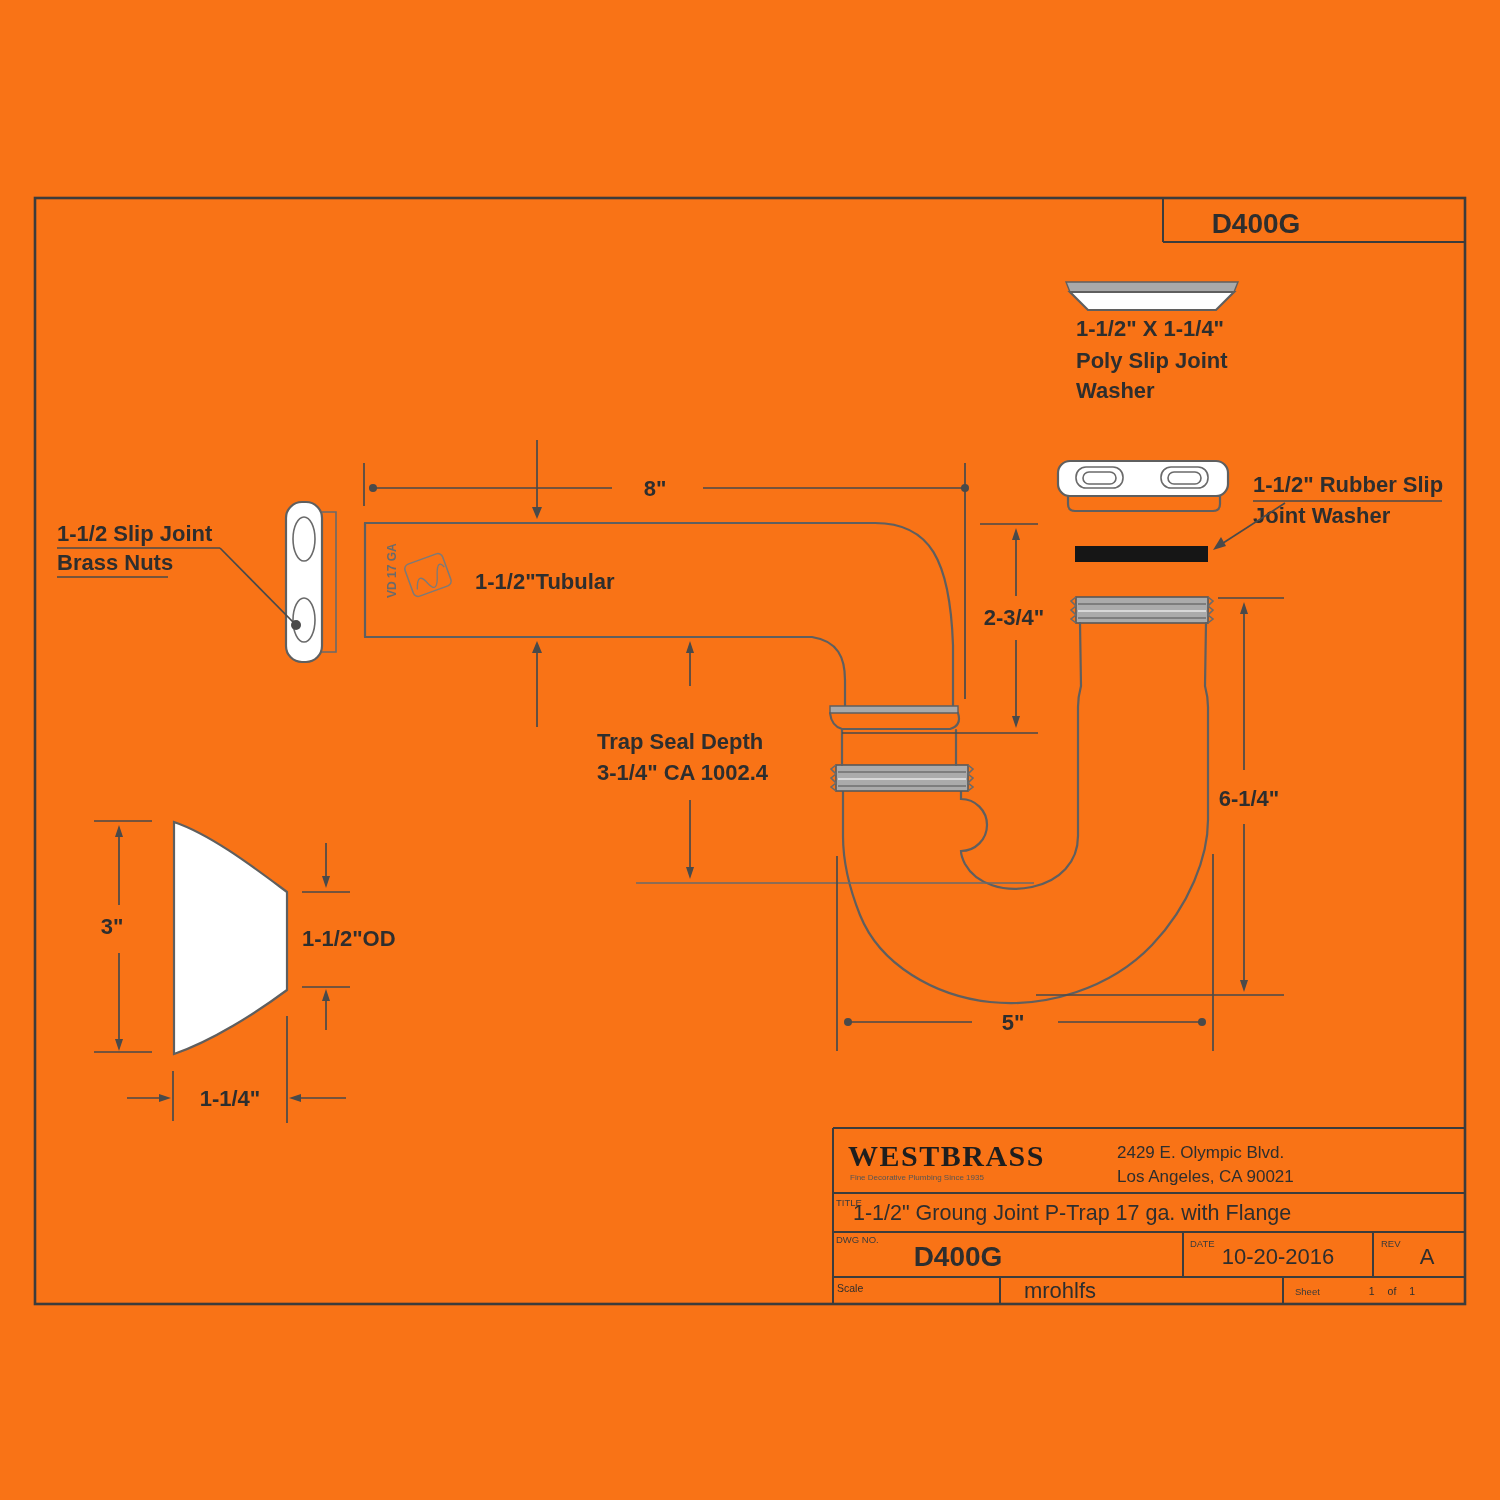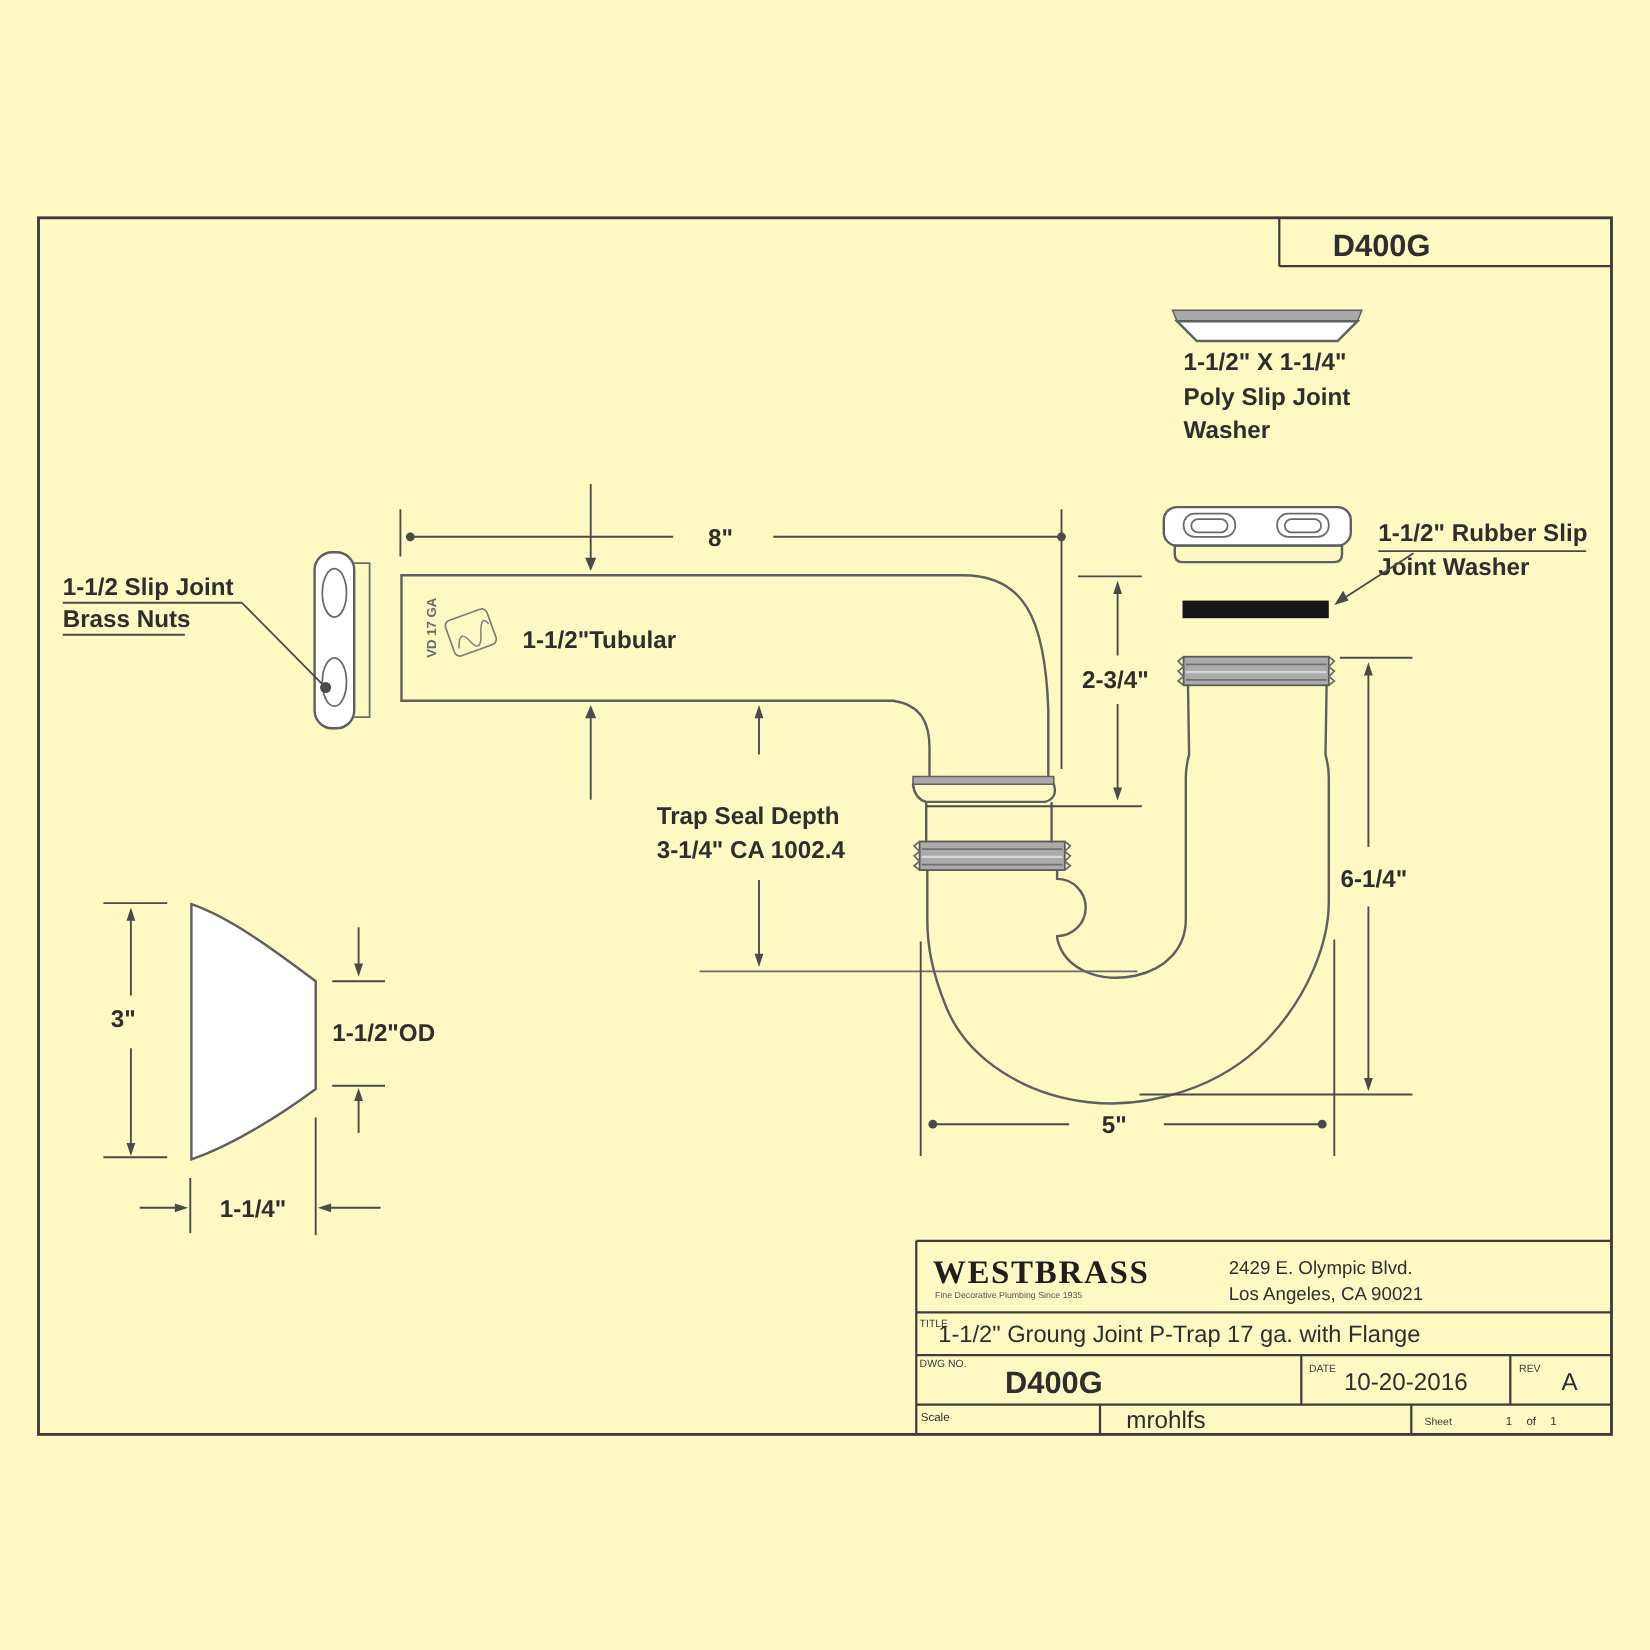--- a/index.html
+++ b/index.html
@@ -1,16 +1,16 @@
 <!DOCTYPE html>
 <html><head>
 <meta charset="utf-8">
 <style>
   html,body{margin:0;padding:0;background:#ffffff;}
-  .sheet{width:1500px;height:1500px;background:#fef9c3;position:relative;font-family:"Liberation Sans",sans-serif;}
+  .sheet{width:1500px;height:1500px;background:#f97316;position:relative;font-family:"Liberation Sans",sans-serif;}
   svg{position:absolute;left:0;top:0;}
   .geo{stroke:#5f5f5f;stroke-width:2.2;fill:none;stroke-linecap:round;}
   .geo-thin{stroke:#6a6a6a;stroke-width:1.6;fill:none;}
   .border{stroke:#3c3c3c;stroke-width:2.6;fill:none;}
   .tbl{stroke:#3c3c3c;stroke-width:2;fill:none;}
   .dim{stroke:#4a4a4a;stroke-width:1.7;fill:none;}
   .dimfill{fill:#4a4a4a;stroke:none;}
   .grayfill{fill:#a9a9a9;stroke:#5f5f5f;stroke-width:1.4;}
   .thread{fill:#ababab;stroke:#585858;stroke-width:1.6;}
   .threadline{stroke:#707070;stroke-width:1.6;}

